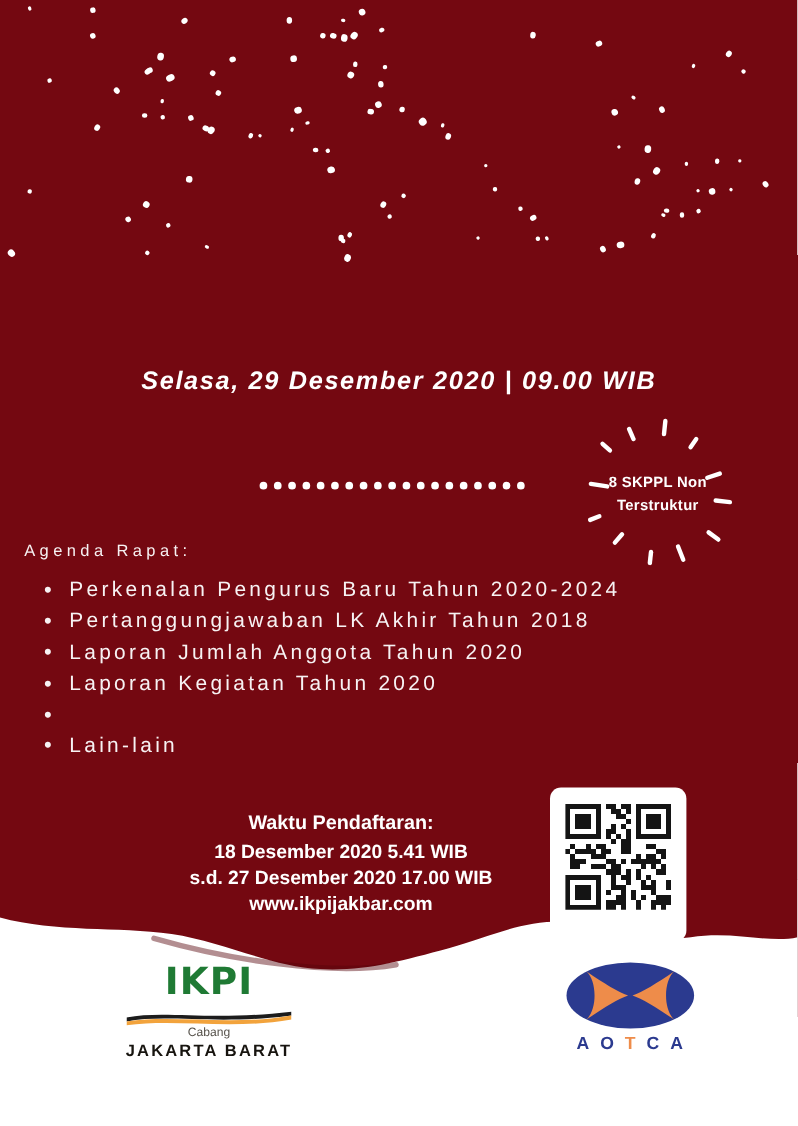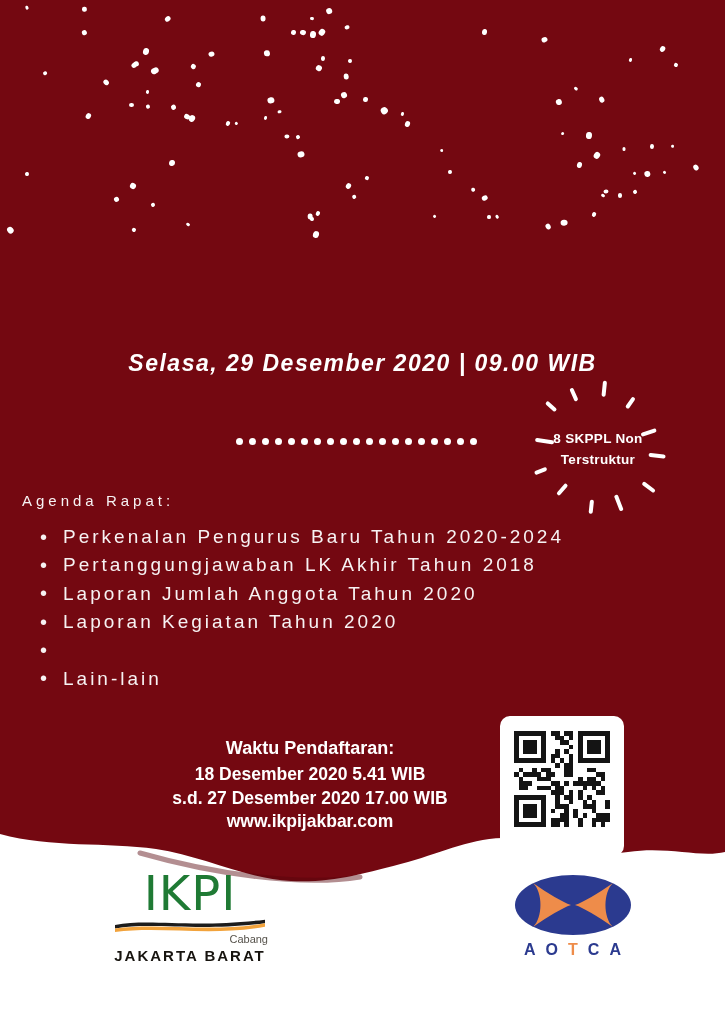--- a/index.html
+++ b/index.html
@@ -6,44 +6,44 @@
   #poster{position:relative;width:725px;height:1024px;overflow:hidden;background:#fff;
           font-family:"Liberation Sans",sans-serif;}
   #maroon{position:absolute;left:0;top:0;width:725px;height:800px;background:var(--maroon,#740811);}
   #wave{position:absolute;left:0;top:799px;width:725px;height:92px;display:block;}
   #dots{position:absolute;left:0;top:0;width:725px;height:240px;}
   .pdot{position:absolute;background:#fff;border-radius:50%;}
   #title{position:absolute;left:0;top:243px;width:725px;margin:0;text-align:center;color:#fff;
          font-family:"DejaVu Sans",sans-serif;font-size:49px;font-weight:800;letter-spacing:1px;}
   .subtitle{position:absolute;left:0;width:725px;text-align:center;color:#fff;
             font-style:italic;font-weight:600;font-size:23px;letter-spacing:1.5px;}
-  #subtitle1{top:333px;margin-top:17px;}
+  #subtitle1{top:333px;}
   #subtitle2{top:371px;}
   #dotline{position:absolute;left:236px;top:438px;display:flex;gap:6px;}
   .sep-dot{width:7px;height:7px;border-radius:50%;background:#fff;}
   #burst{position:absolute;left:513px;top:364px;width:170px;height:170px;}
   .burst-dash{position:absolute;left:50%;top:50%;width:3.5px;margin-left:-1.75px;background:#fff;border-radius:2px;}
   .burst-text{position:absolute;inset:0;display:flex;flex-direction:column;align-items:center;
               justify-content:center;color:#fff;font-weight:700;font-size:13.5px;line-height:21px;letter-spacing:.3px;}
   #agenda-heading{position:absolute;left:22px;top:492px;color:#f7f2f3;font-size:15px;letter-spacing:4px;}
   #agenda-list{position:absolute;left:40px;top:523px;margin:0;padding:0;list-style:none;}
   #agenda-list li{height:28.3px;display:flex;align-items:center;color:#f7f2f3;
                   font-size:19px;letter-spacing:3px;}
   #agenda-list .bullet{font-size:20px;margin-right:13px;}
   #reg{position:absolute;left:80px;top:736px;width:460px;text-align:center;color:#fff;font-weight:700;}
   .reg-head{font-size:18px;line-height:24px;margin-bottom:3px;}
   .reg-line,.reg-url{font-size:17.5px;line-height:23.5px;}
   #qr-panel{position:absolute;left:500px;top:716px;width:124px;height:140px;background:#fff;
             border-radius:10px;z-index:5;display:flex;justify-content:center;align-items:flex-start;padding-top:15px;box-sizing:border-box;}
   #qr{width:96px;height:96px;shape-rendering:crispEdges;}
   #ikpi{position:absolute;left:112px;top:870px;width:156px;text-align:center;z-index:6;}
-  .ikpi-text{font-family:"DejaVu Sans",sans-serif;font-size:48px;line-height:46px;font-weight:400;
+  .ikpi-text{font-family:"DejaVu Sans",sans-serif;font-size:34px;line-height:46px;font-weight:700;
              letter-spacing:1px;color:var(--green,#1f7a34);}
   .ikpi-swoosh{width:150px;height:16px;display:block;margin:1px auto 0;}
-  .ikpi-cabang{font-size:11px;color:#56524b;line-height:12px;text-align:right;}
+  .ikpi-cabang{font-size:11px;color:#56524b;line-height:12px;}
   .ikpi-city{font-size:15px;font-weight:700;color:var(--dark,#17140f);letter-spacing:2px;margin-top:2px;}
   #aotca{position:absolute;left:500px;top:874px;width:145px;text-align:center;z-index:6;}
   .aotca-emblem{width:120px;height:62px;display:block;margin:0 auto;}
   .aotca-word{margin-top:5px;display:flex;justify-content:center;gap:10px;font-size:16px;
               font-weight:700;color:var(--navy,#2b3a8f);}
   .aotca-word .letter-t{color:var(--orange,#ee8c4a);}
 </style>
 </head>
 <body>
 

